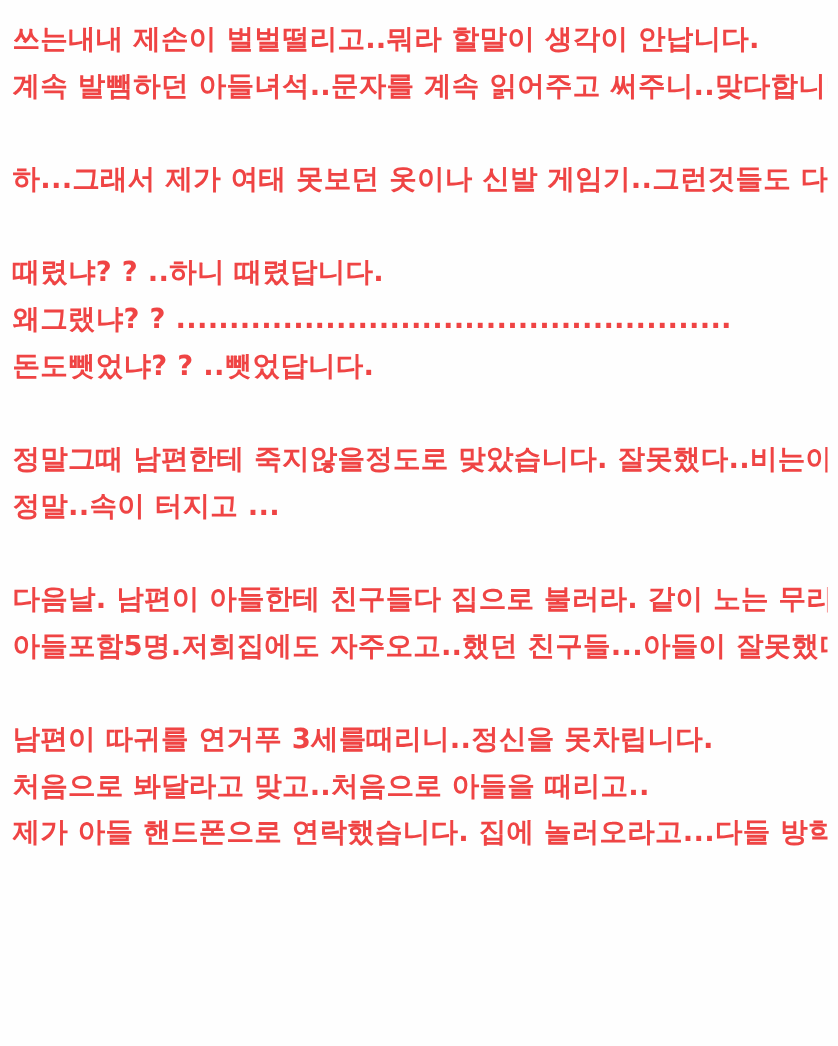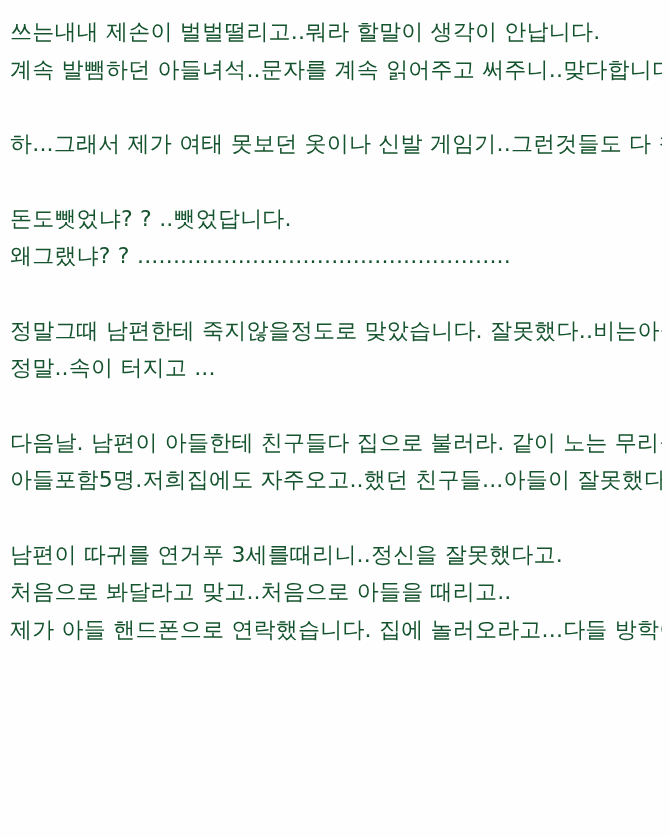--- a/index.html
+++ b/index.html
@@ -19,55 +19,56 @@
     height: 837px;
     padding: 13px 8px 0 10px;
     background: #fefefe;
   }
   .paragraph {
     margin: 0 0 37px 0;
   }
   .text-line {
     font-size: 22px;
     line-height: 37.5px;
-    font-weight: 400;
-    color: #14532d;
+    font-weight: 700;
+    color: #ef4444;
     letter-spacing: 0.2px;
     white-space: nowrap;
     overflow: hidden;
   }
 </style>
 </head>
 <body>
 
 <div class="page">
 
   <div class="paragraph">
     <div class="text-line">쓰는내내 제손이 벌벌떨리고..뭐라 할말이 생각이 안납니다.</div>
     <div class="text-line">계속 발뺌하던 아들녀석..문자를 계속 읽어주고 써주니..맞다합니다.</div>
   </div>
 
   <div class="paragraph">
     <div class="text-line">하...그래서 제가 여태 못보던 옷이나 신발 게임기..그런것들도 다 철수꺼냐..</div>
   </div>
 
   <div class="paragraph">
+    <div class="text-line">때렸냐? ? ..하니 때렸답니다.</div>
+    <div class="text-line">왜그랬냐? ? ....................................................</div>
     <div class="text-line">돈도뺏었냐? ? ..뺏었답니다.</div>
-    <div class="text-line">왜그랬냐? ? ....................................................</div>
   </div>
 
   <div class="paragraph">
     <div class="text-line">정말그때 남편한테 죽지않을정도로 맞았습니다. 잘못했다..비는아들을 보니..</div>
     <div class="text-line">정말..속이 터지고 ...</div>
   </div>
 
   <div class="paragraph">
     <div class="text-line">다음날. 남편이 아들한테 친구들다 집으로 불러라. 같이 노는 무리들이 있습니다.</div>
     <div class="text-line">아들포함5명.저희집에도 자주오고..했던 친구들...아들이 잘못했다고. 인제</div>
   </div>
 
   <div class="paragraph">
-    <div class="text-line">남편이 따귀를 연거푸 3세를때리니..정신을 잘못했다고.</div>
+    <div class="text-line">남편이 따귀를 연거푸 3세를때리니..정신을 못차립니다.</div>
     <div class="text-line">처음으로 봐달라고 맞고..처음으로 아들을 때리고..</div>
     <div class="text-line">제가 아들 핸드폰으로 연락했습니다. 집에 놀러오라고...다들 방학이라 한시간도</div>
   </div>
 
 </div>
 
 </body></html>

